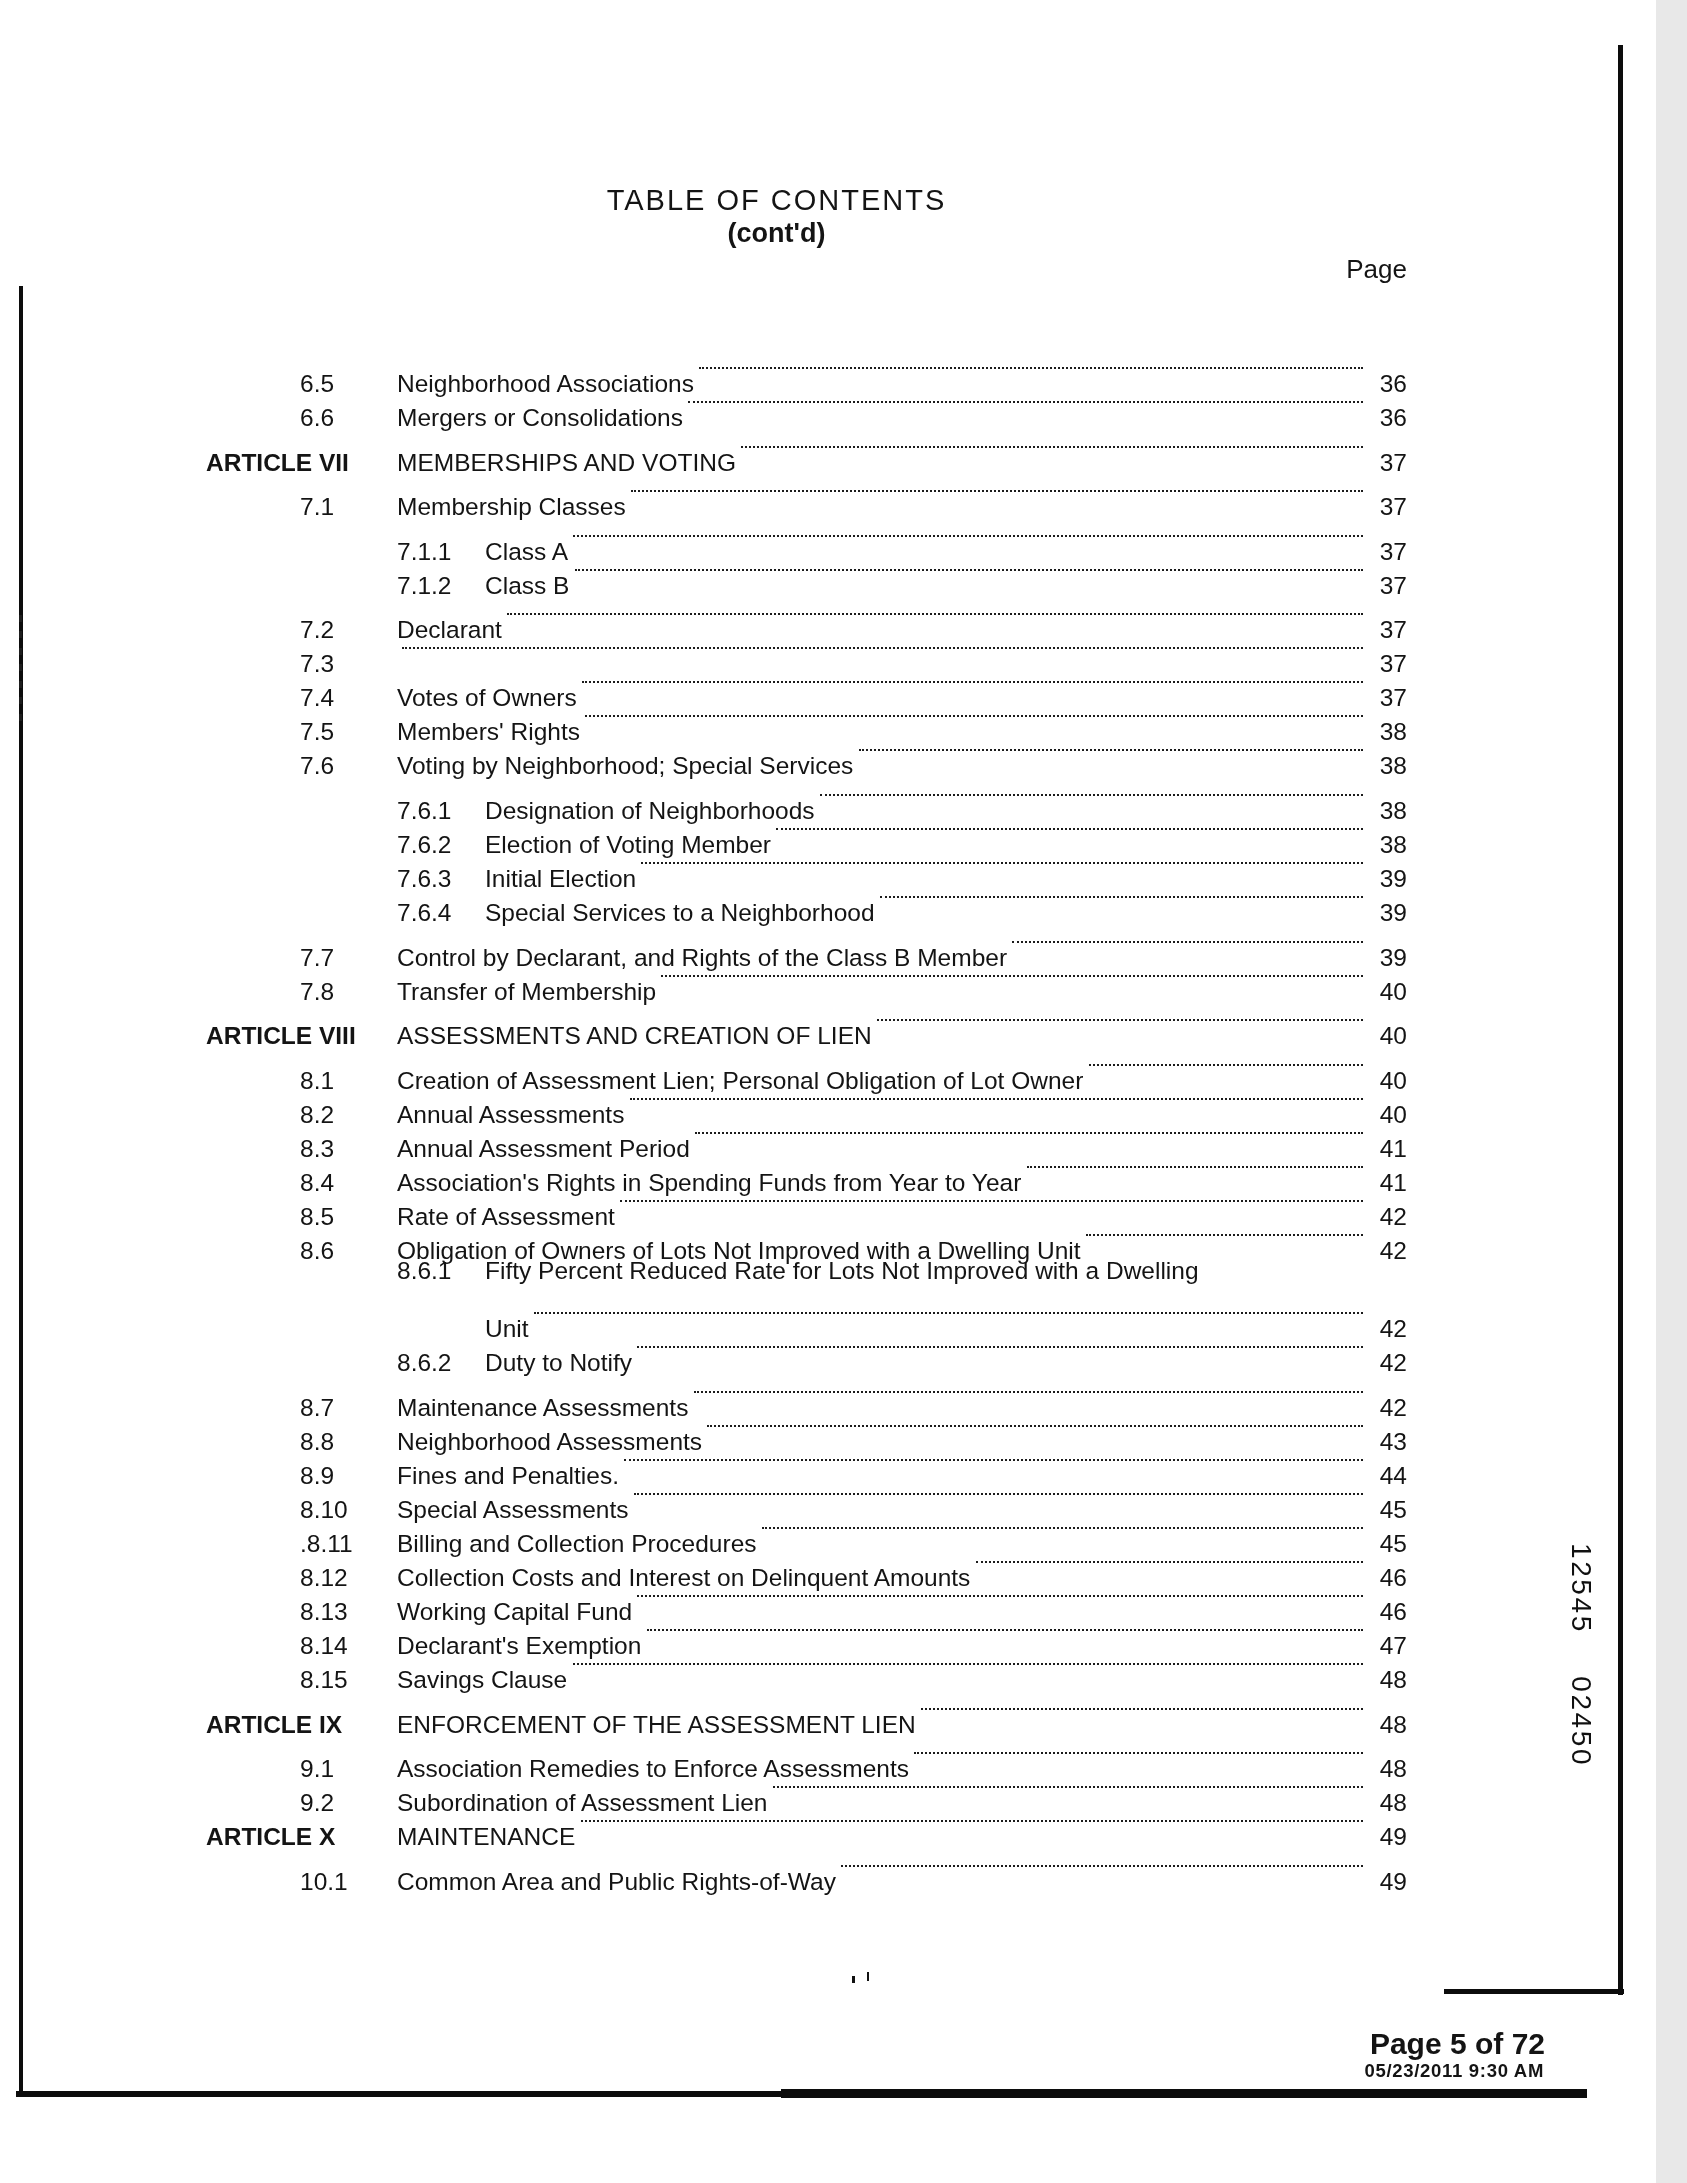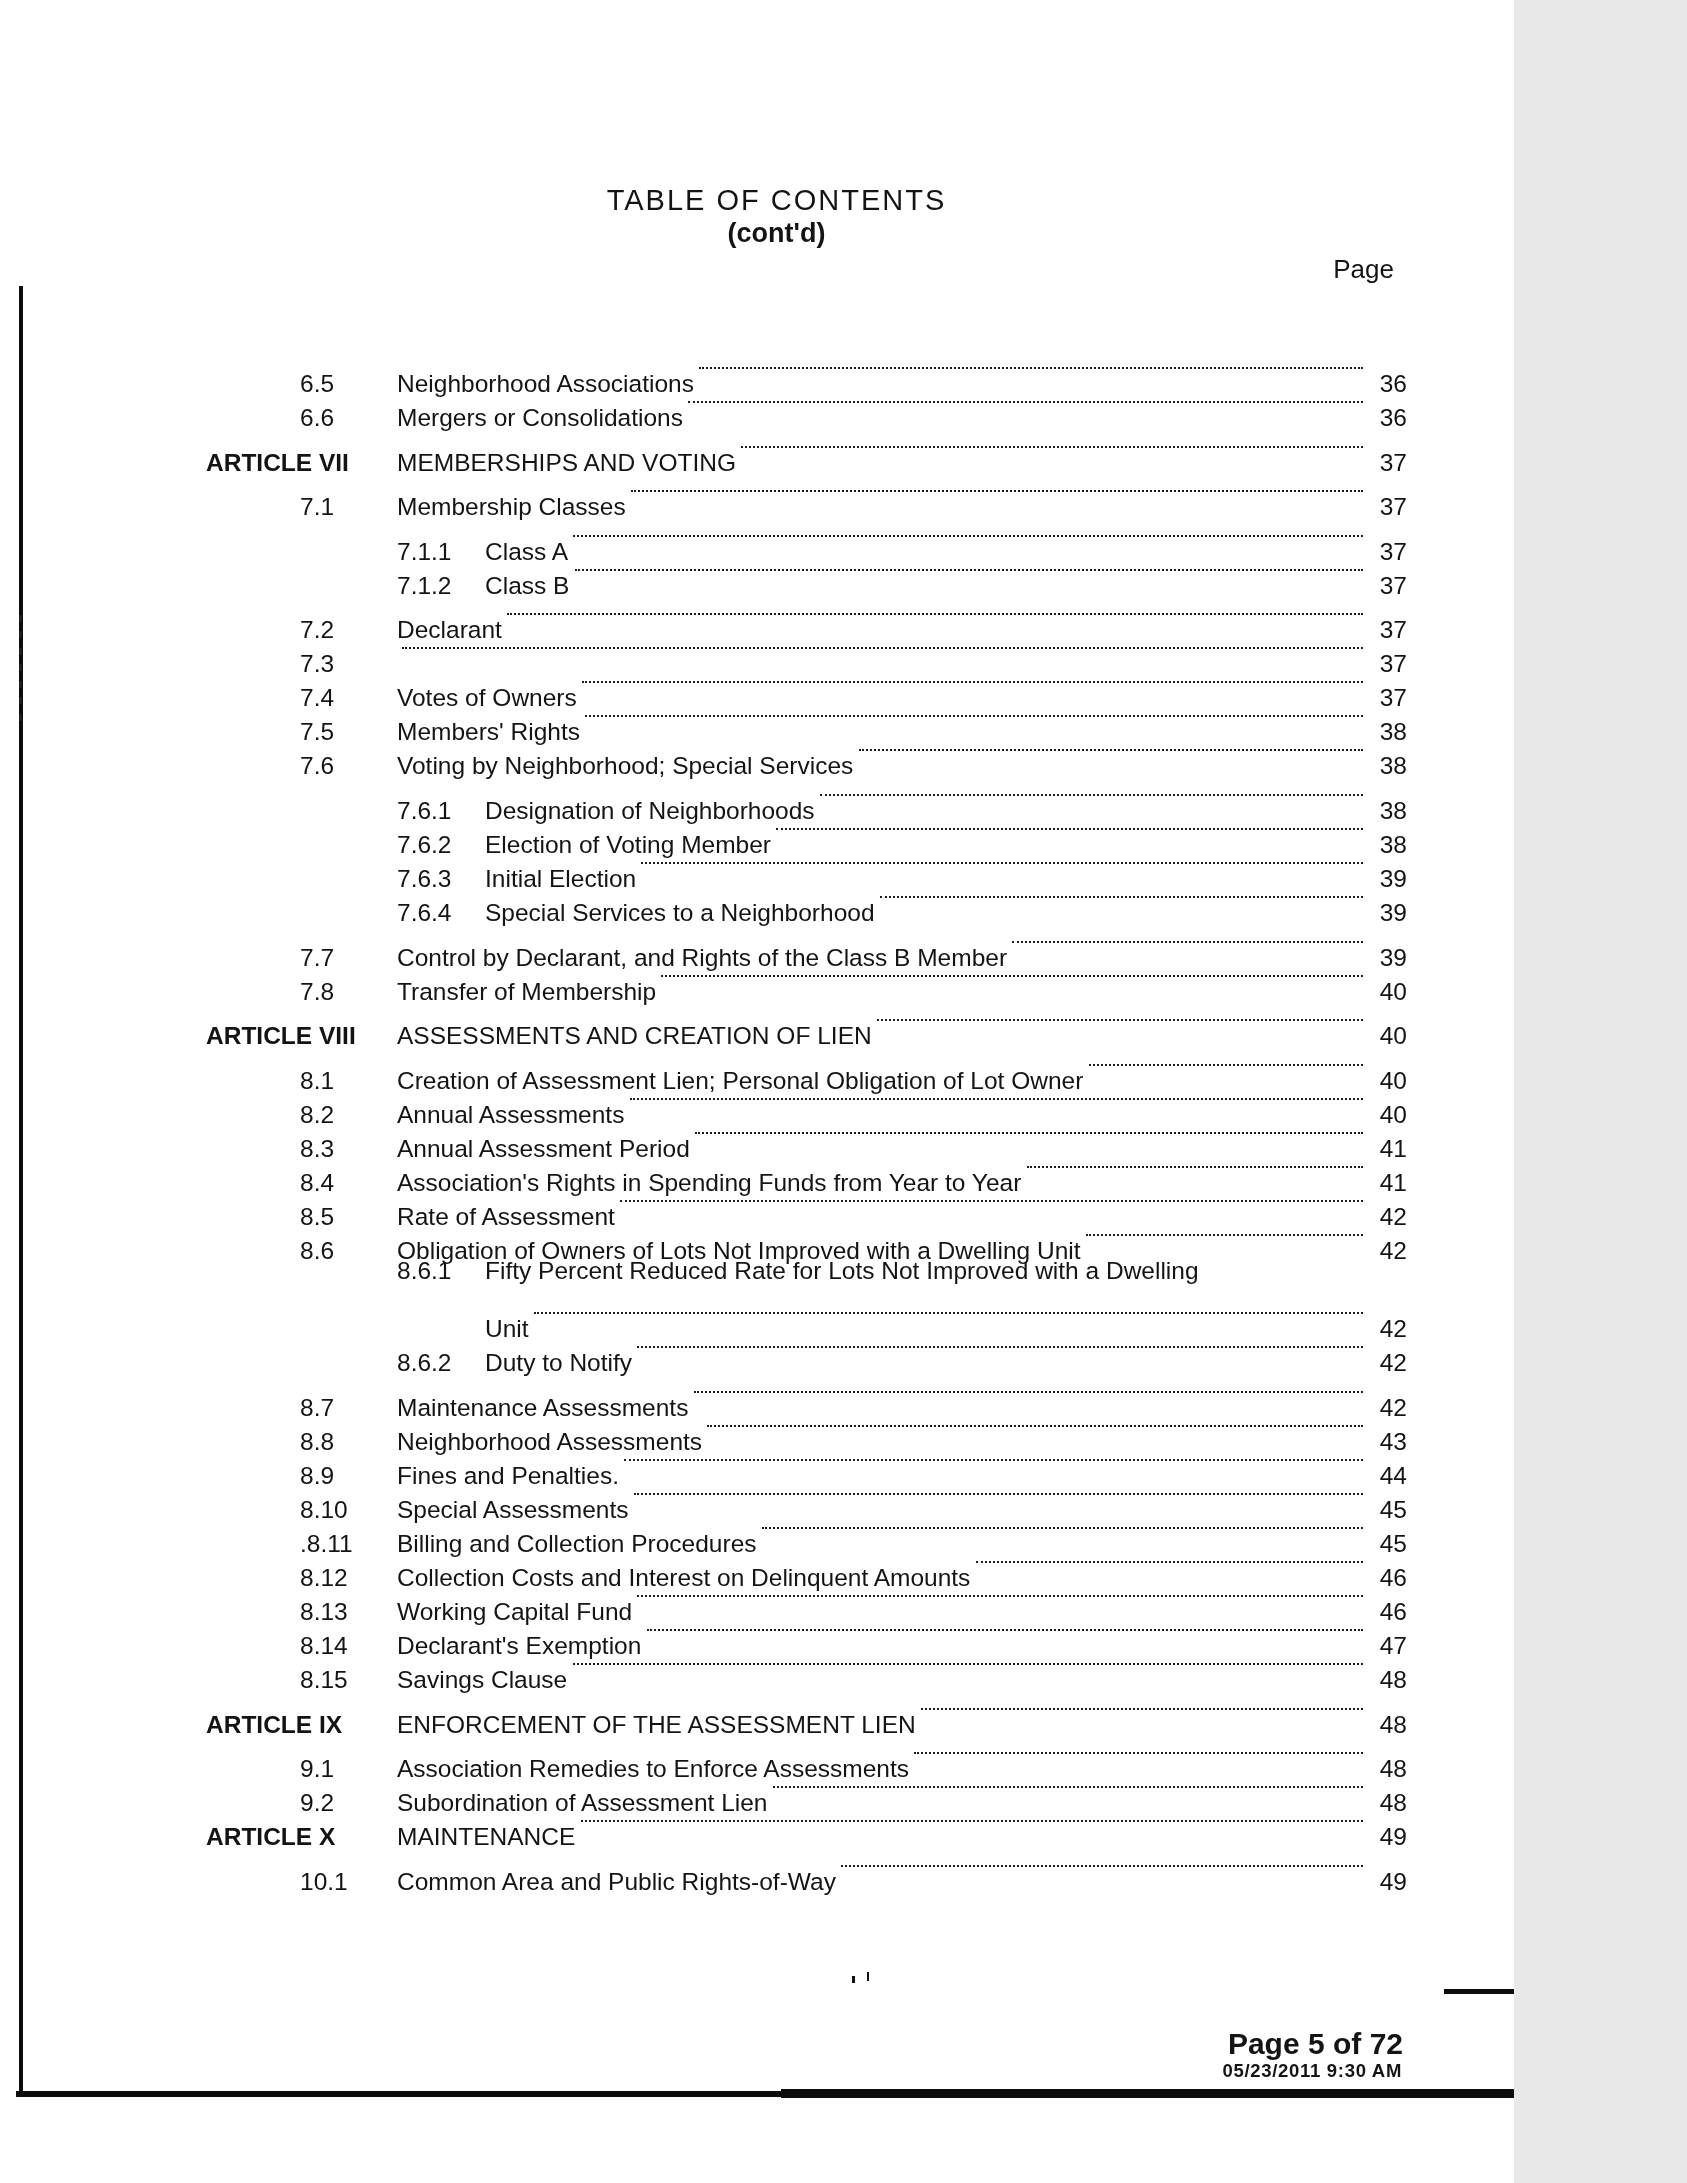--- a/index.html
+++ b/index.html
@@ -1,30 +1,30 @@
 <!DOCTYPE html>
 <html style="font-size:10.6px"><head>
 <meta charset="utf-8">
 <style>
   html,body { margin:0; padding:0; background:#e8e8e8; }
   .page {
-    position:relative; width:1514px; height:2183px; background:#ffffff;
+    position:relative; width:1656px; height:2183px; background:#ffffff;
     font-family:"Liberation Sans", sans-serif; color:#141414; overflow:hidden;
   }
   .content { position:absolute; left:206px; top:0; width:1201px; height:2183px; }
 
   .toc-title {
     position:absolute; top:184px; left:0; right:60px; text-align:center;
     font-size:29px; letter-spacing:2px; white-space:nowrap;
   }
   .toc-subtitle {
     position:absolute; top:218px; left:0; right:60px; text-align:center;
     font-size:27px; font-weight:700;
   }
-  .page-col-label { position:absolute; top:254px; right:13px; font-size:26px; }
+  .page-col-label { position:absolute; top:254px; right:0; font-size:26px; }
 
   .toc-list { position:absolute; top:343px; left:0; width:100%; }
   .row { display:flex; align-items:baseline; height:34px; line-height:34px; font-size:24.5px; }
   .row.gap { margin-top:10.6px; }
   .num { flex:none; white-space:nowrap; }
   .lvl-article .num { width:191px;font-weight:bold; }
   .lvl-section { padding-left:94px; } .lvl-section .num { width:97px; }
   .lvl-sub { padding-left:191px; } .lvl-sub .num { width:88px; }
   .lvl-cont { padding-left:279px; }
   .title { white-space:nowrap; }

